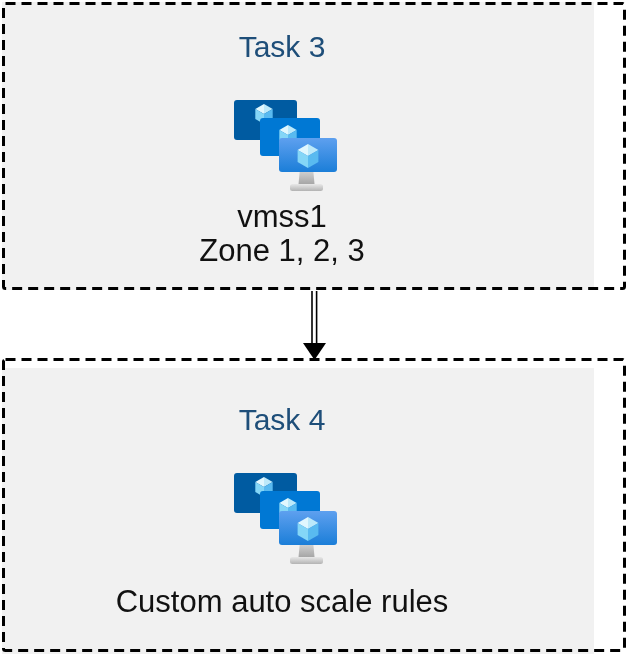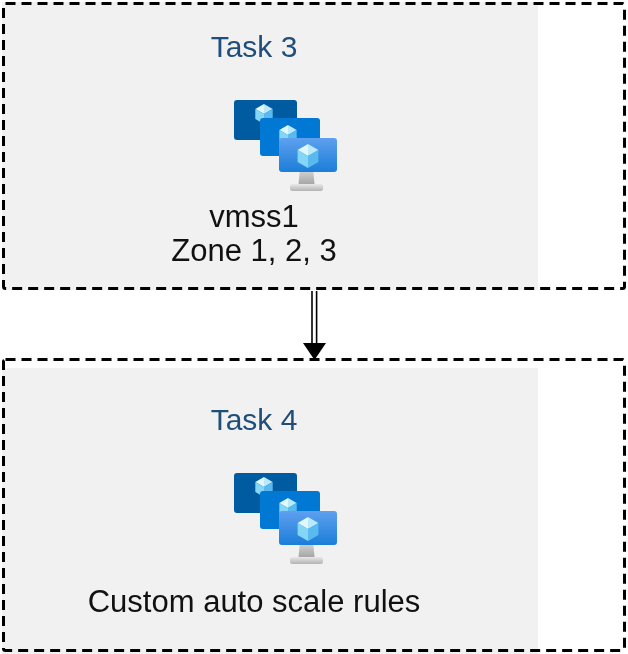--- a/index.html
+++ b/index.html
@@ -6,21 +6,21 @@
   body {
     width: 628px; height: 654px;
     background: var(--page-bg, #ffffff);
     font-family: "Liberation Sans", "DejaVu Sans", sans-serif;
     position: relative; overflow: hidden;
   }
   .canvas { position: absolute; inset: 0; }
 
   .task-box {
     position: absolute;
-    left: 2px; width: 536px;
+    left: 2px; width: 592px;
     background: var(--box-bg, #f1f1f1);
     box-sizing: border-box;
   }
   .task-box-1 { top: 2px;   height: 288px; }
   .task-box-2 { top: 368px; height: 294px; }
 
   .task-title {
     position: absolute; left: 0; right: 0;
     text-align: center;
     transform: translateX(-16px);

